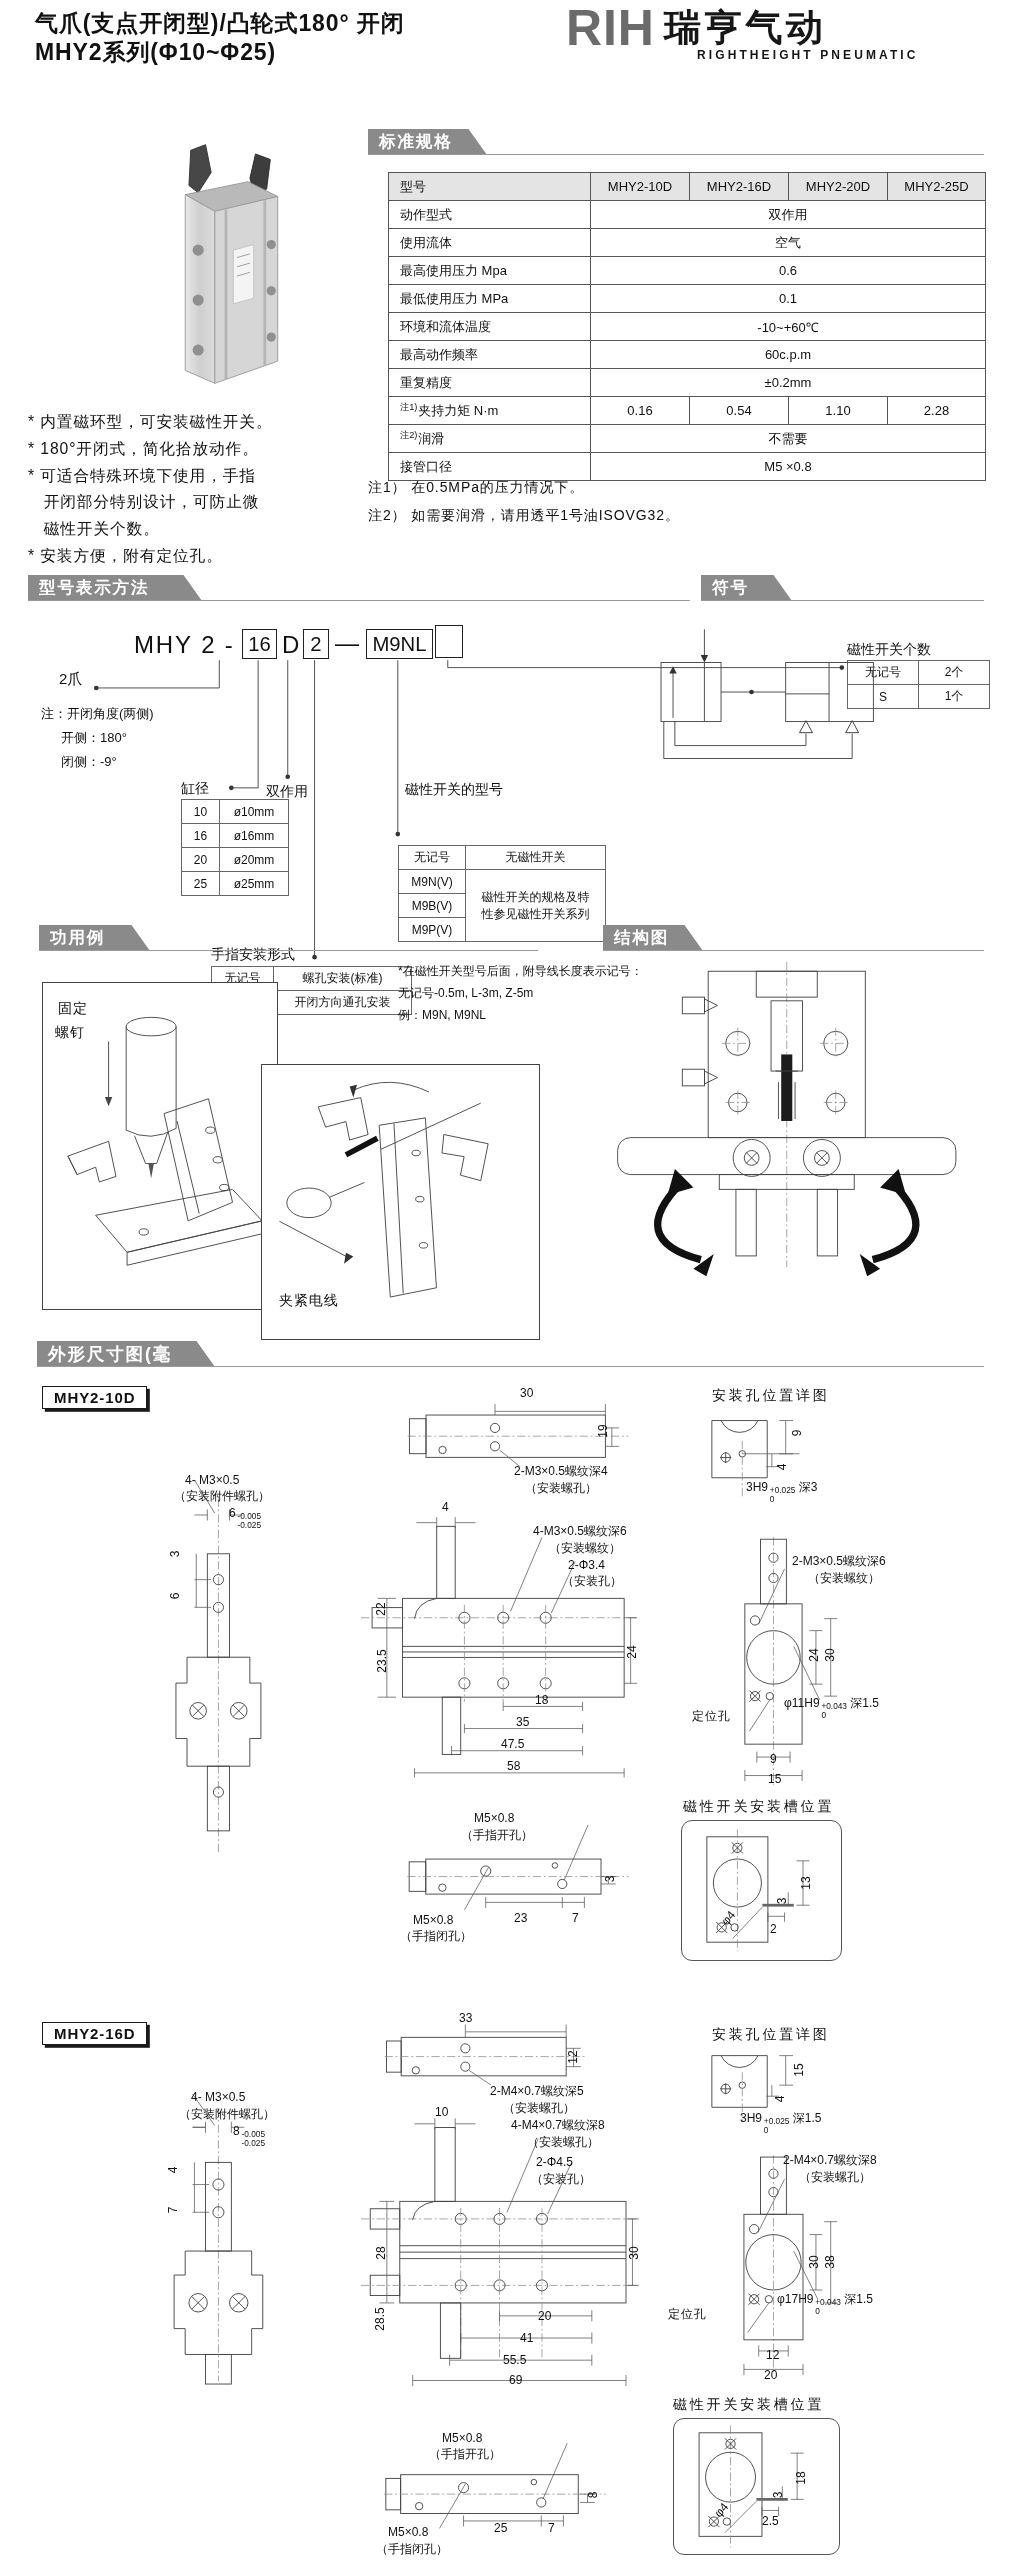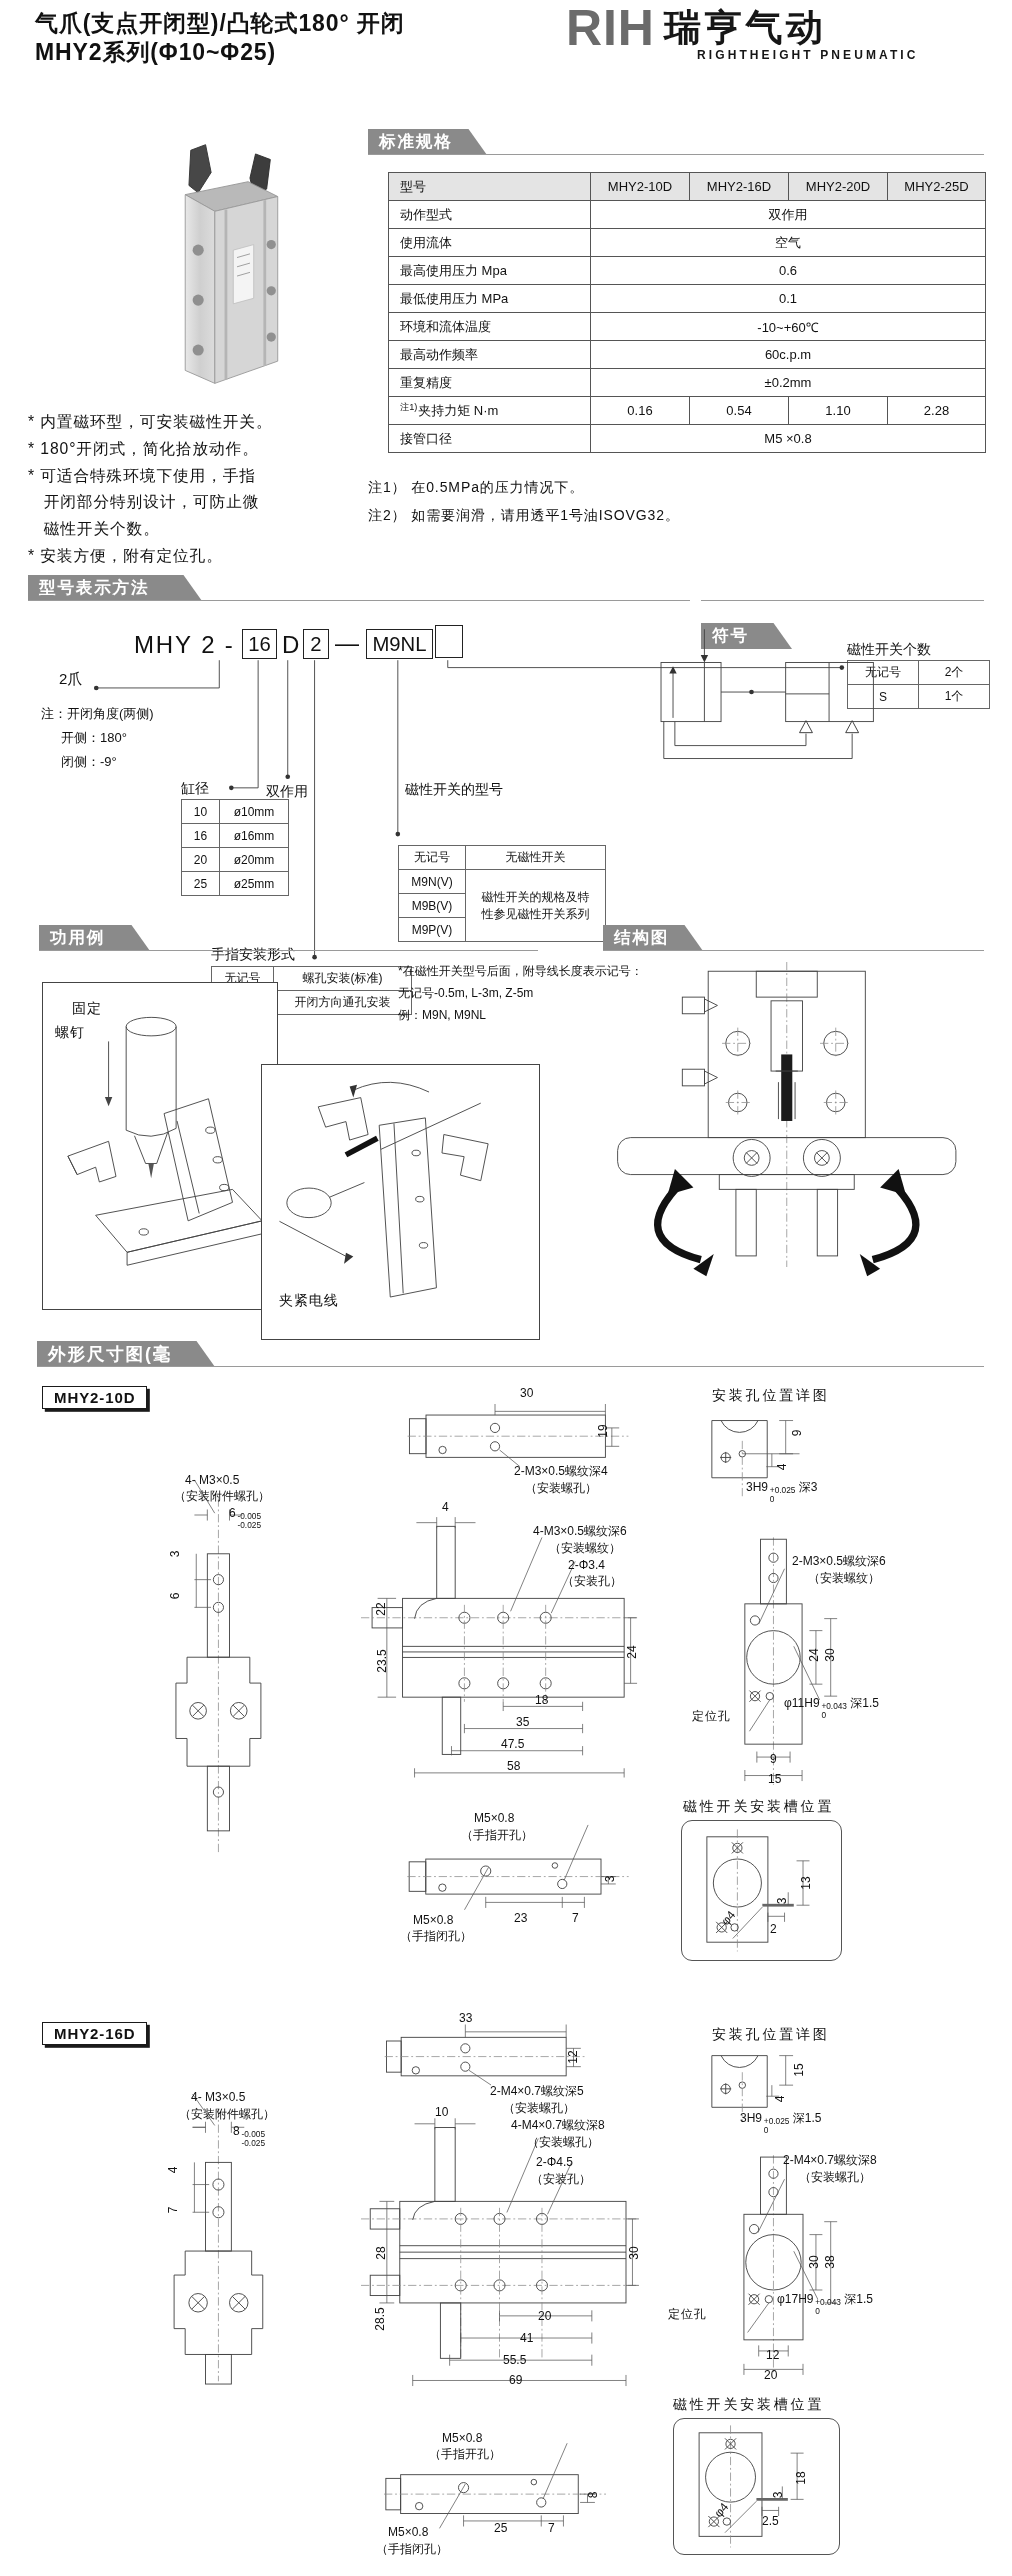--- a/index.html
+++ b/index.html
@@ -142,20 +142,24 @@
       <td colspan="4">±0.2mm</td>
     </tr>
     <tr>
       <td class="lab"><span class="notemark">注1)</span><span>夹持力矩  N·m</span></td>
       <td>0.16</td>
       <td>0.54</td>
       <td>1.10</td>
       <td>2.28</td>
     </tr>
     <tr>
+      <td class="lab"><span class="notemark">注2)</span><span>润滑</span></td>
+      <td colspan="4">不需要</td>
+    </tr>
+    <tr>
       <td class="lab">接管口径</td>
       <td colspan="4">M5 ×0.8</td>
     </tr>
   </tbody>
     </table>
   <div class="note15" style="left:368px;top:479px;">注1） 在0.5MPa的压力情况下。</div>
   <div class="note15" style="left:368px;top:507px;">注2） 如需要润滑，请用透平1号油ISOVG32。</div>
 
   <div class="band" style="left:28px;top:575px;width:135px;">型号表示方法</div>
   <div class="rule" style="left:28px;top:600px;width:662px;"></div>
@@ -260,21 +264,21 @@
           <td style="width:59px;">无记号</td>
         <td style="width:59px;">2个</td>
         </tr>
     <tr>
           <td>S</td>
         <td>1个</td>
         </tr>
   </tbody>
     </table>
 
-  <div class="band" style="left:701px;top:575px;width:52px;margin-top:48px;">符号</div>
+  <div class="band" style="left:701px;top:575px;width:52px;">符号</div>
   <div class="rule" style="left:701px;top:600px;width:283px;"></div>
   <svg class="draw" style="left:601px;top:629px;" width="277" height="139" viewBox="0 0 300 150">
     <path class="thin" d="M112,0 V32"></path>
       <polygon points="108,28 116,28 112,36" fill="#333"></polygon>
     <rect x="65" y="36" width="65" height="64" class="thin"></rect>
     <line x1="112" y1="36" x2="112" y2="100" class="thin"></line>
     <path class="thin" d="M78,96 V44"></path>
       <polygon points="74,48 82,48 78,40" fill="#333"></polygon>
     <line x1="130" y1="68" x2="200" y2="68" class="thin"></line>
       <circle cx="163" cy="68" r="2.5" fill="#333"></circle>
@@ -284,21 +288,21 @@
     <polygon points="215,112 229,112 222,99" fill="#fff" stroke="#333" stroke-width="1"></polygon>
     <polygon points="265,112 279,112 272,99" fill="#fff" stroke="#333" stroke-width="1"></polygon>
     <path class="thin" d="M80,100 V126 H222 V113"></path>
     <path class="thin" d="M68,100 V140 H272 V113"></path>
   </svg>
 
   <div class="band" style="left:39px;top:925px;width:72px;">功用例</div>
   <div class="rule" style="left:39px;top:950px;width:499px;"></div>
 
   <div class="exbox" style="left:42px;top:982px;width:234px;height:326px;"></div>
-  <div class="lbl cn" style="left:72px;top:1001px;font-size:14px;">固定</div>
+  <div class="lbl cn" style="left:58px;top:1001px;font-size:14px;">固定</div>
   <div class="lbl cn" style="left:55px;top:1025px;font-size:14px;">螺钉</div>
   <svg class="draw" style="left:42px;top:982px;" width="234" height="326" viewBox="0 0 253 352">
 
     <ellipse cx="118" cy="48" rx="27" ry="10" class="thin"></ellipse>
     <path class="thin" d="M91,48 V160 M145,48 V158 M91,160 Q118,174 145,158"></path>
     <path class="thin" d="M100,166 L112,196 M136,162 L124,196 M112,196 H124"></path>
     <polygon points="115,196 121,196 118,212" fill="#555"></polygon>
     <path class="thin" d="M72,64 V128"></path>
       <polygon points="68,124 76,124 72,134" fill="#444"></polygon>
 

